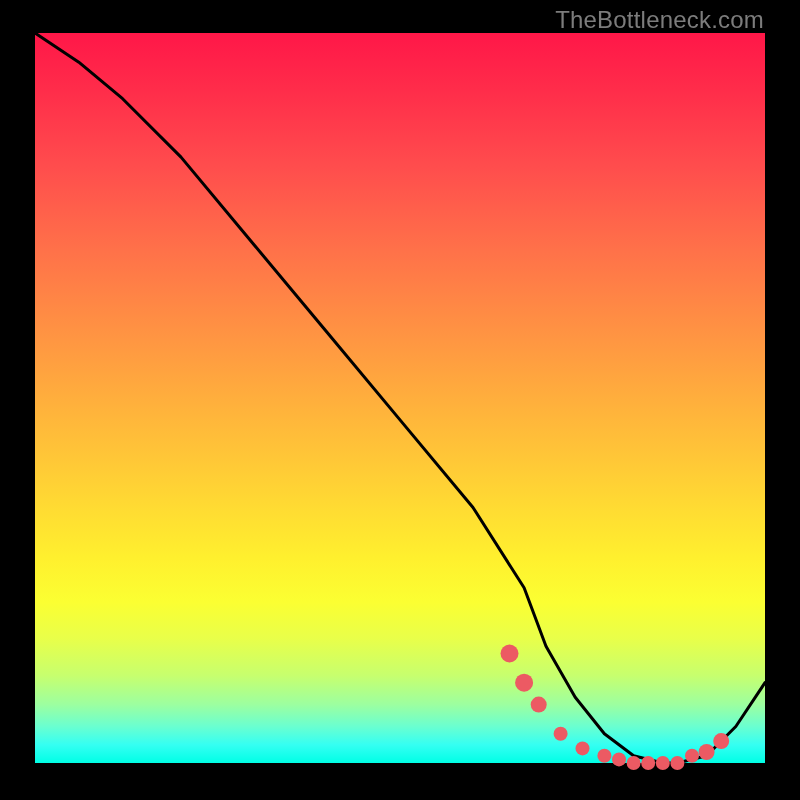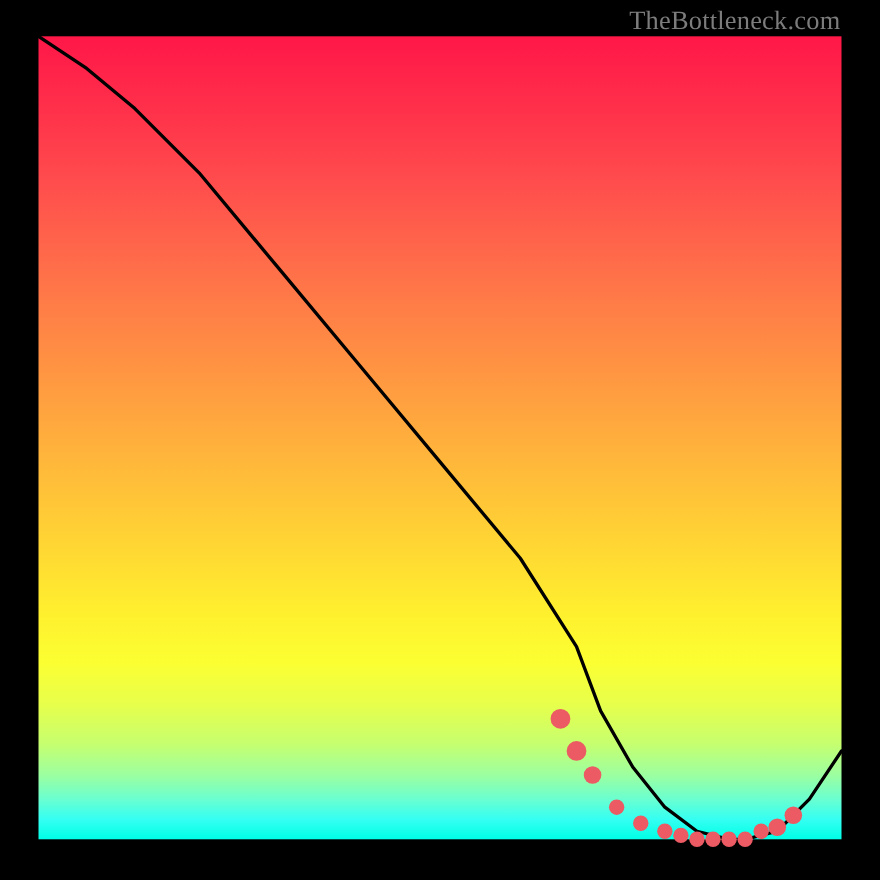--- a/index.html
+++ b/index.html
@@ -44,21 +44,20 @@
       #00ffe6 100%
     );
   }
   .watermark {
     position: absolute;
     top: 6px;
     right: 36px;
     color: #7c7c7c;
     font-size: 24px;
     letter-spacing: 0.2px;
-    font-family: Liberation Serif, serif;
   }
   svg.curve {
     position: absolute;
     left: 0;
     top: 0;
     width: 730px;
     height: 730px;
     overflow: visible;
   }
 </style>

